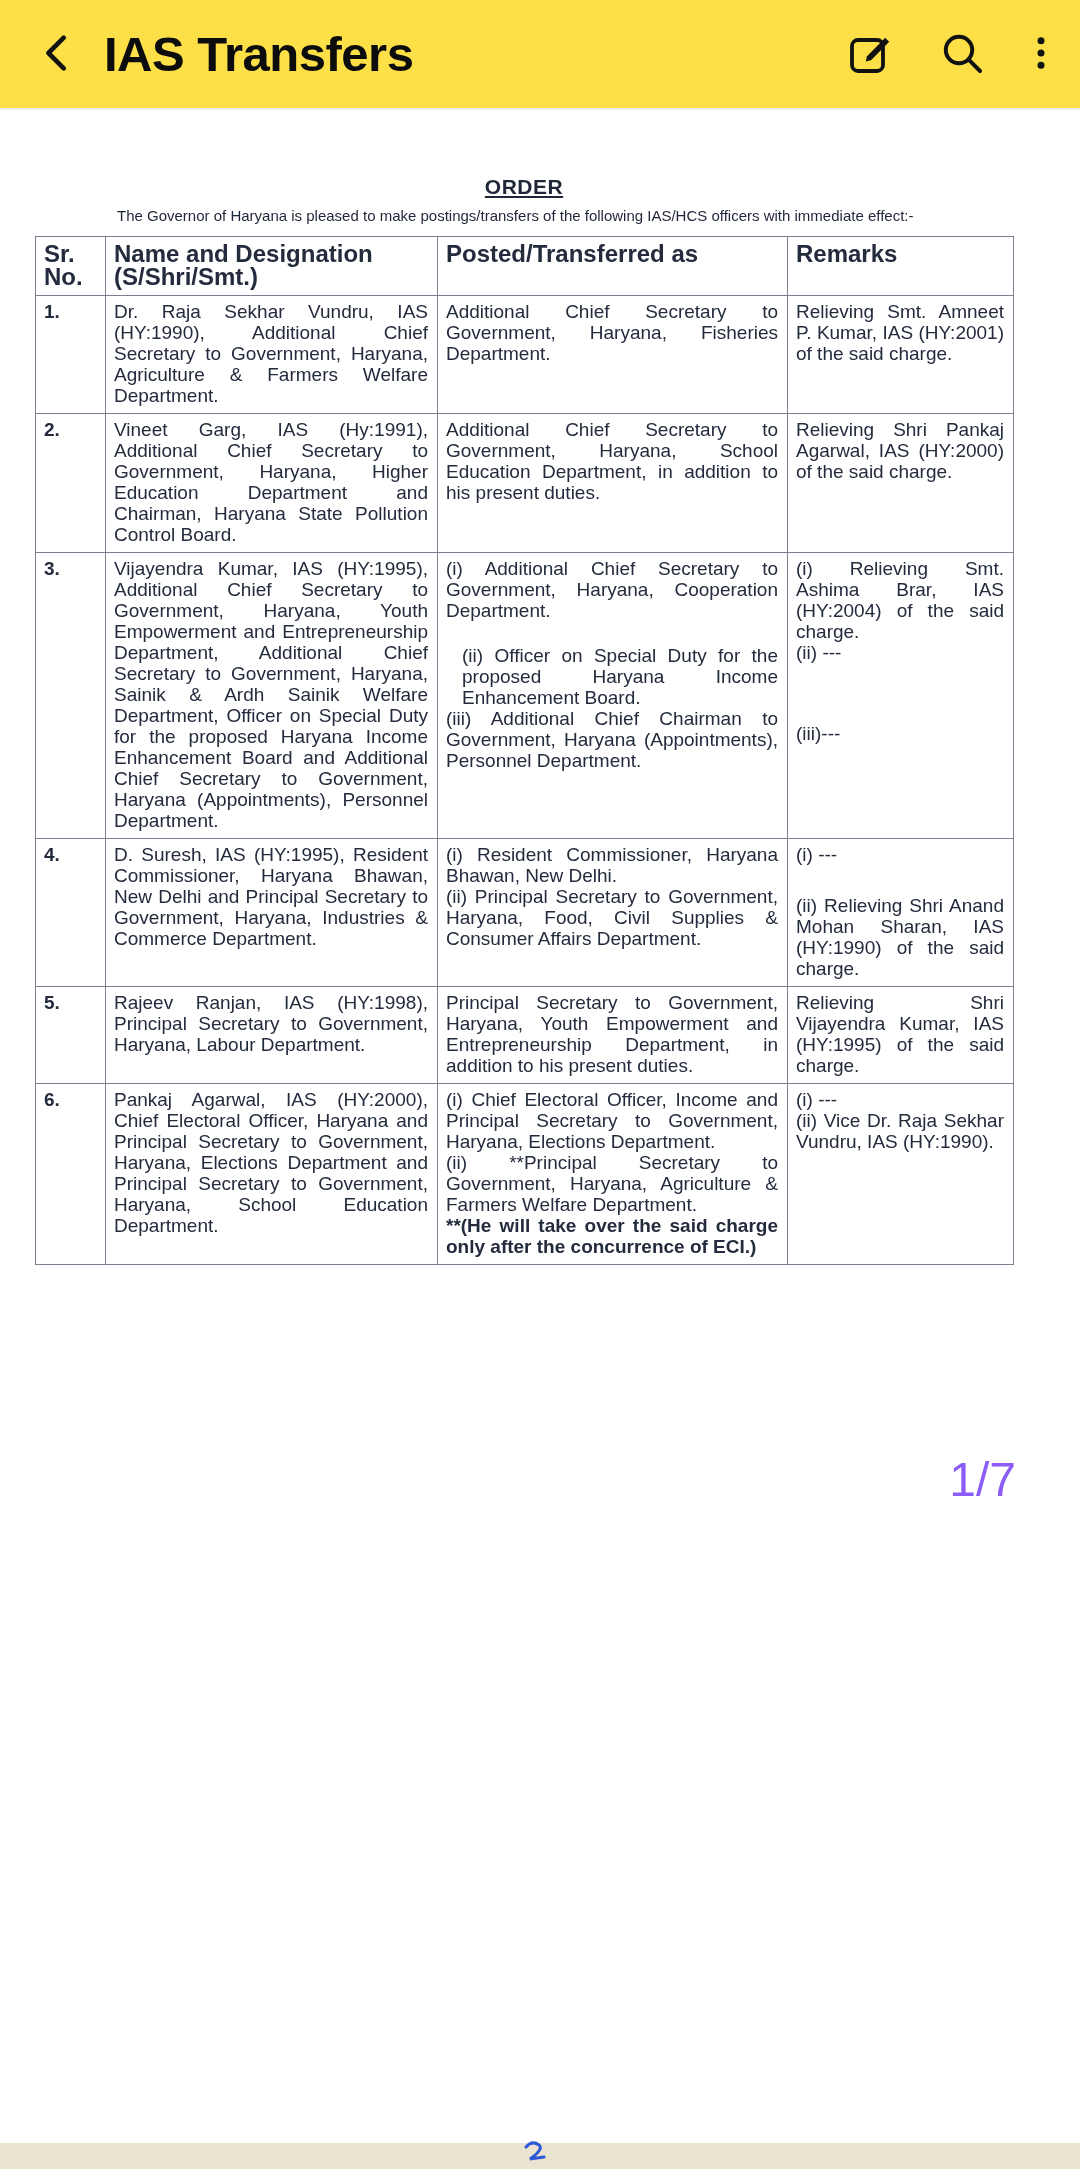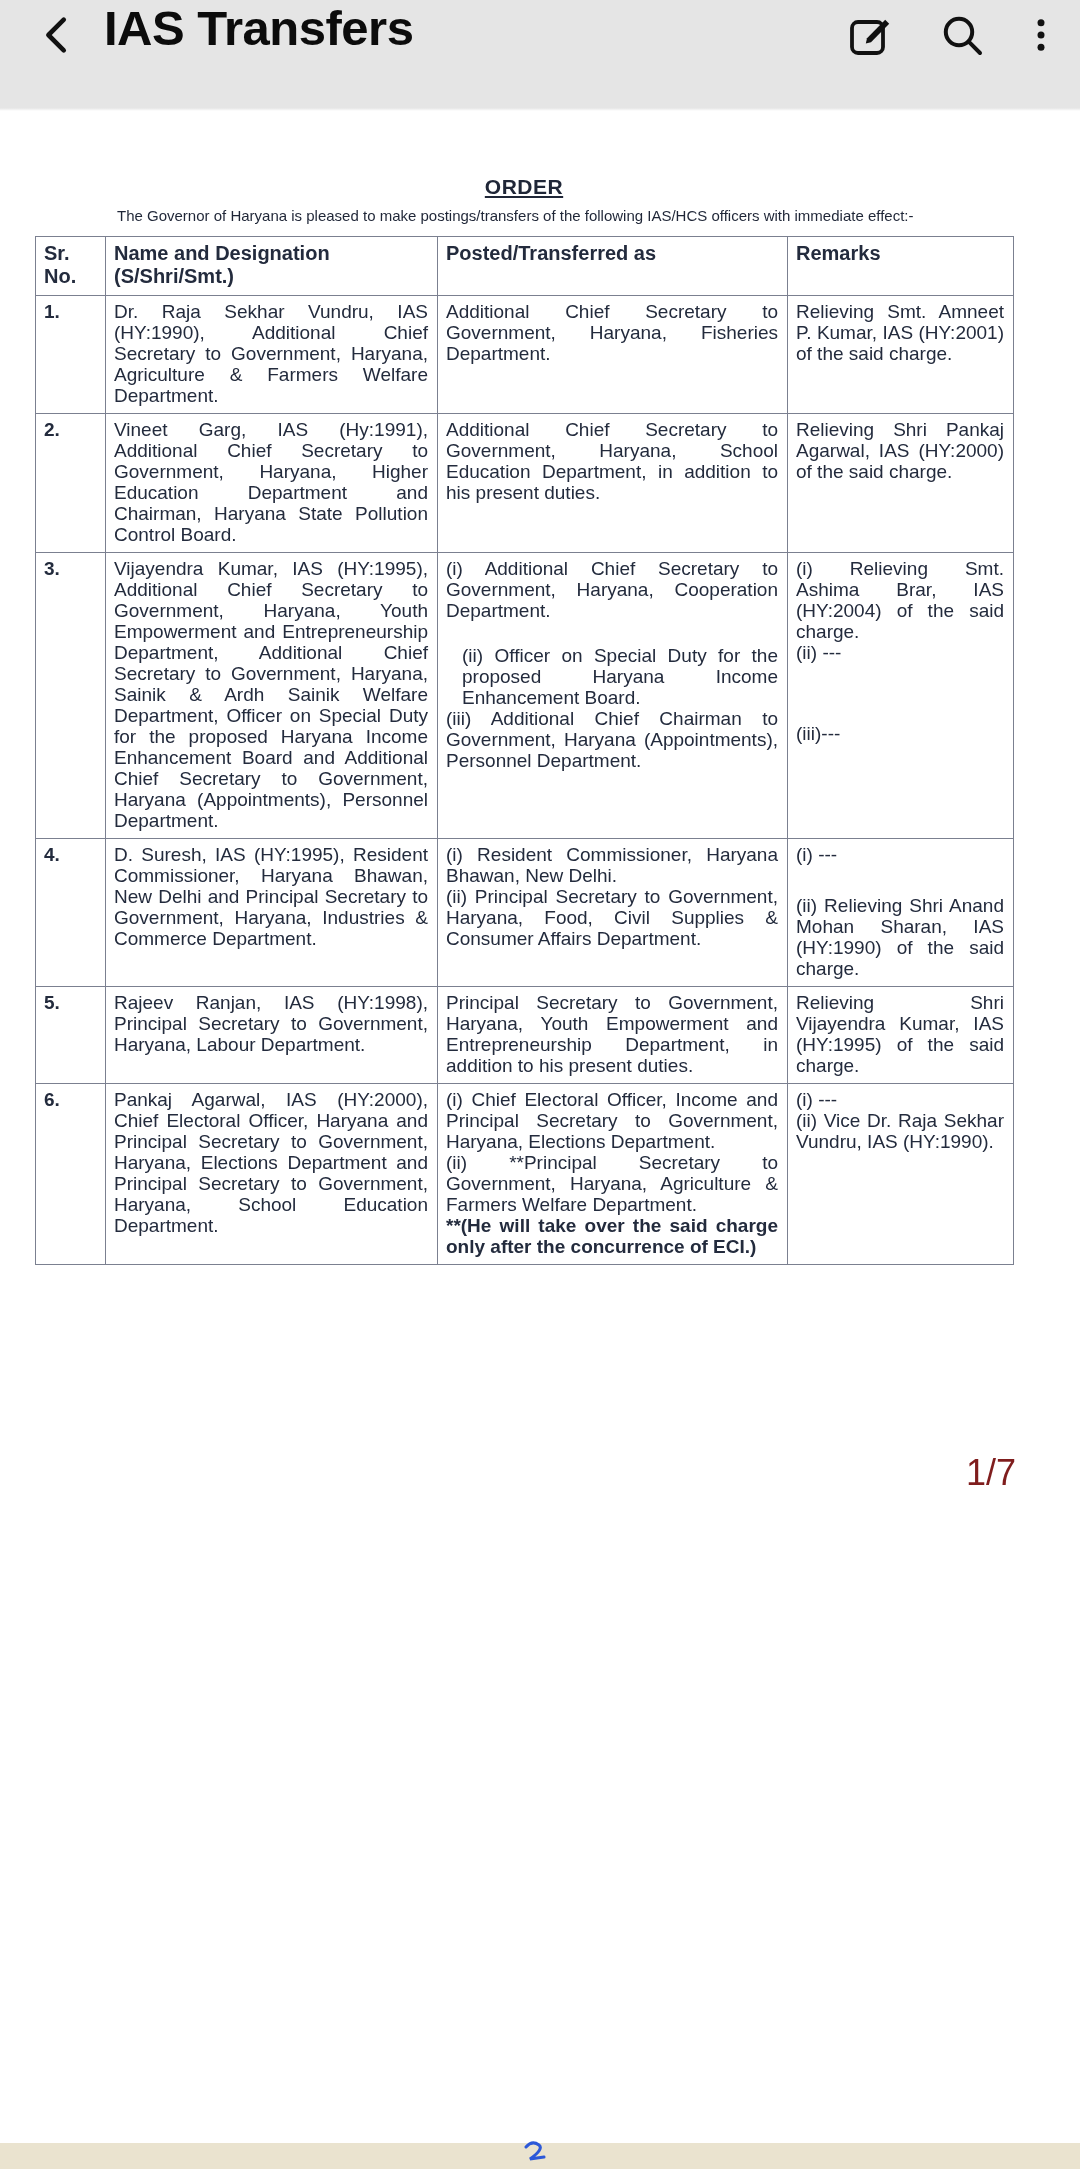--- a/index.html
+++ b/index.html
@@ -9,23 +9,23 @@
     position:relative;
     background:#ffffff;
     font-family:"Liberation Sans", sans-serif;
     overflow:hidden;
   }
 
   
   .appbar {
     height:108px;
     display:flex;
-    align-items:flex-start;
+    align-items:center;
     padding:0 16px 0 22px;
-    background:#e5e5e5;
+    background:#fde047;
     position:relative;
     z-index:2;
   }
   .icon-btn {
     border:none; background:transparent; padding:0;
     width:72px; height:72px;
     display:flex; align-items:center; justify-content:center;
     cursor:pointer;
   }
   .appbar-title {
@@ -71,34 +71,34 @@
     color:#232b3d;
   }
   .transfer-table th, .transfer-table td {
     border:1.5px solid #7b8090;
     vertical-align:top;
     padding:5px 9px 7px 8px;
   }
   .transfer-table th {
     text-align:left;
     font-weight:bold;
-    font-size:20px;
+    font-size:24px;
     line-height:23px;
   }
   td.sr-cell { font-weight:bold; }
   td.cell-just { text-align:justify; }
   .para { margin:0; }
   .para.bold { font-weight:bold; }
 
   
   .page-indicator {
     position:absolute;
     top:1452px; right:64px;
-    font-size:36px;
-    color:#7f1d1d;
+    font-size:48px;
+    color:#8b5cf6;
     z-index:3;
   }
   .bottom-strip {
     position:absolute;
     left:0; right:0; bottom:0;
     height:26px;
     background:#eae3cf;
     z-index:1;
   }
   .hand-mark {

